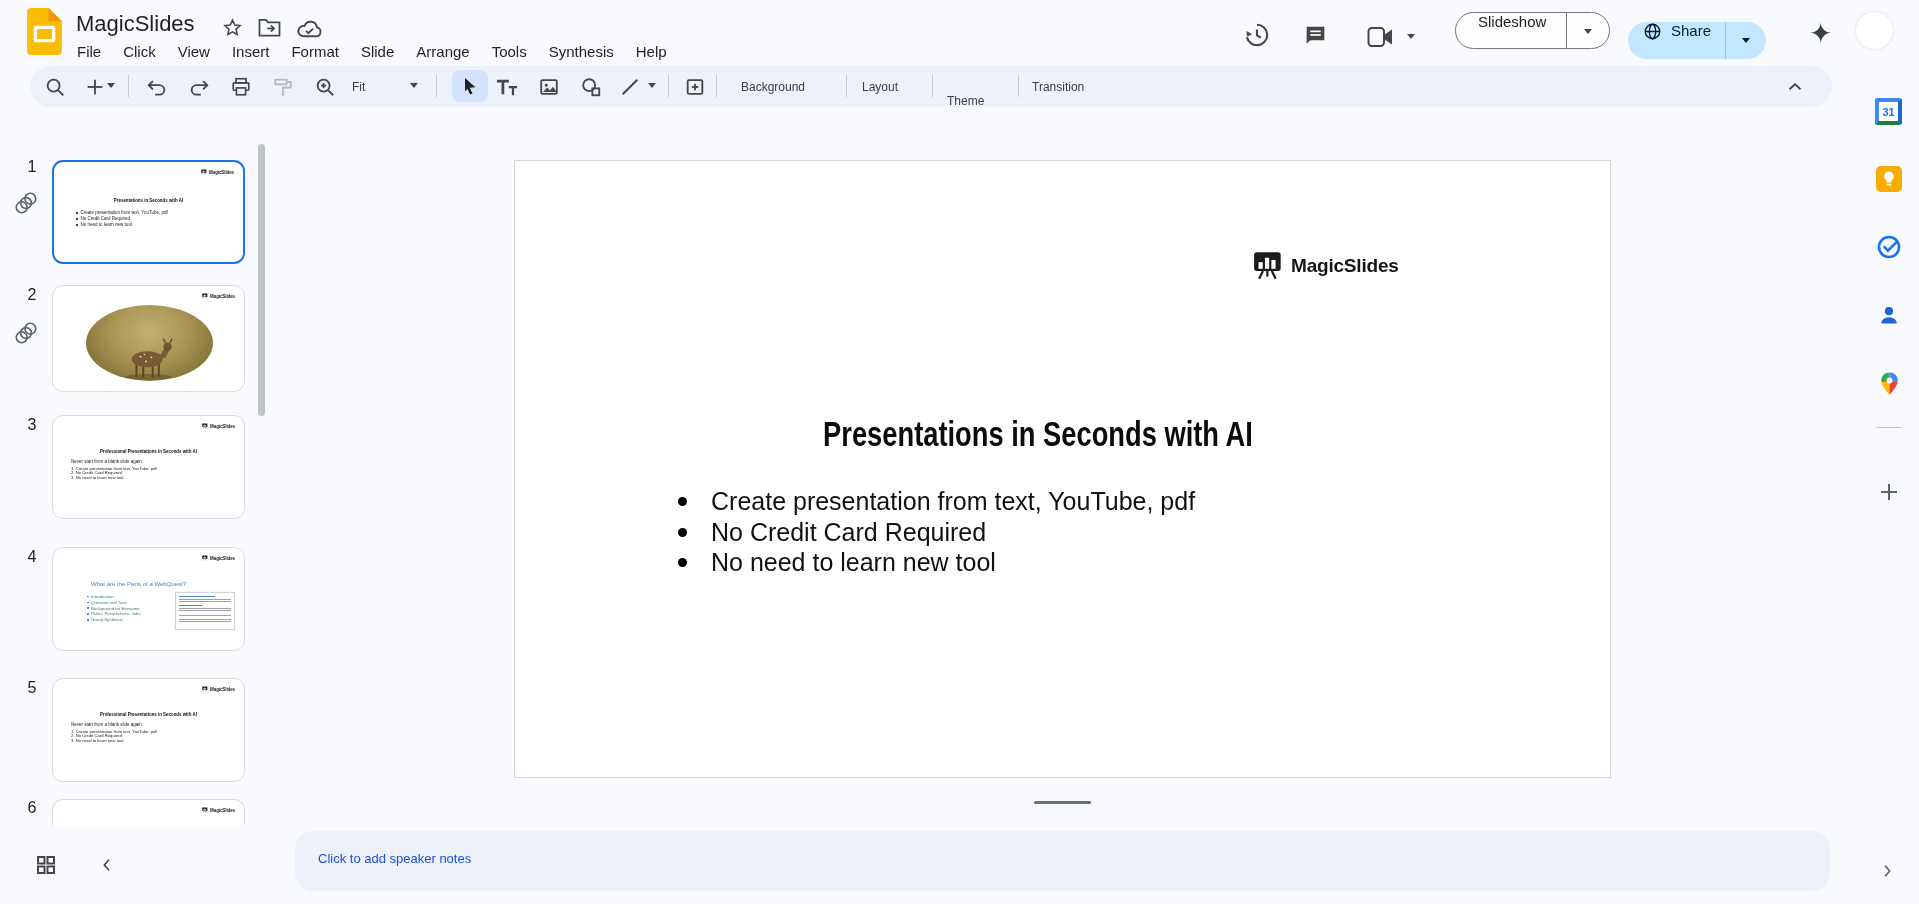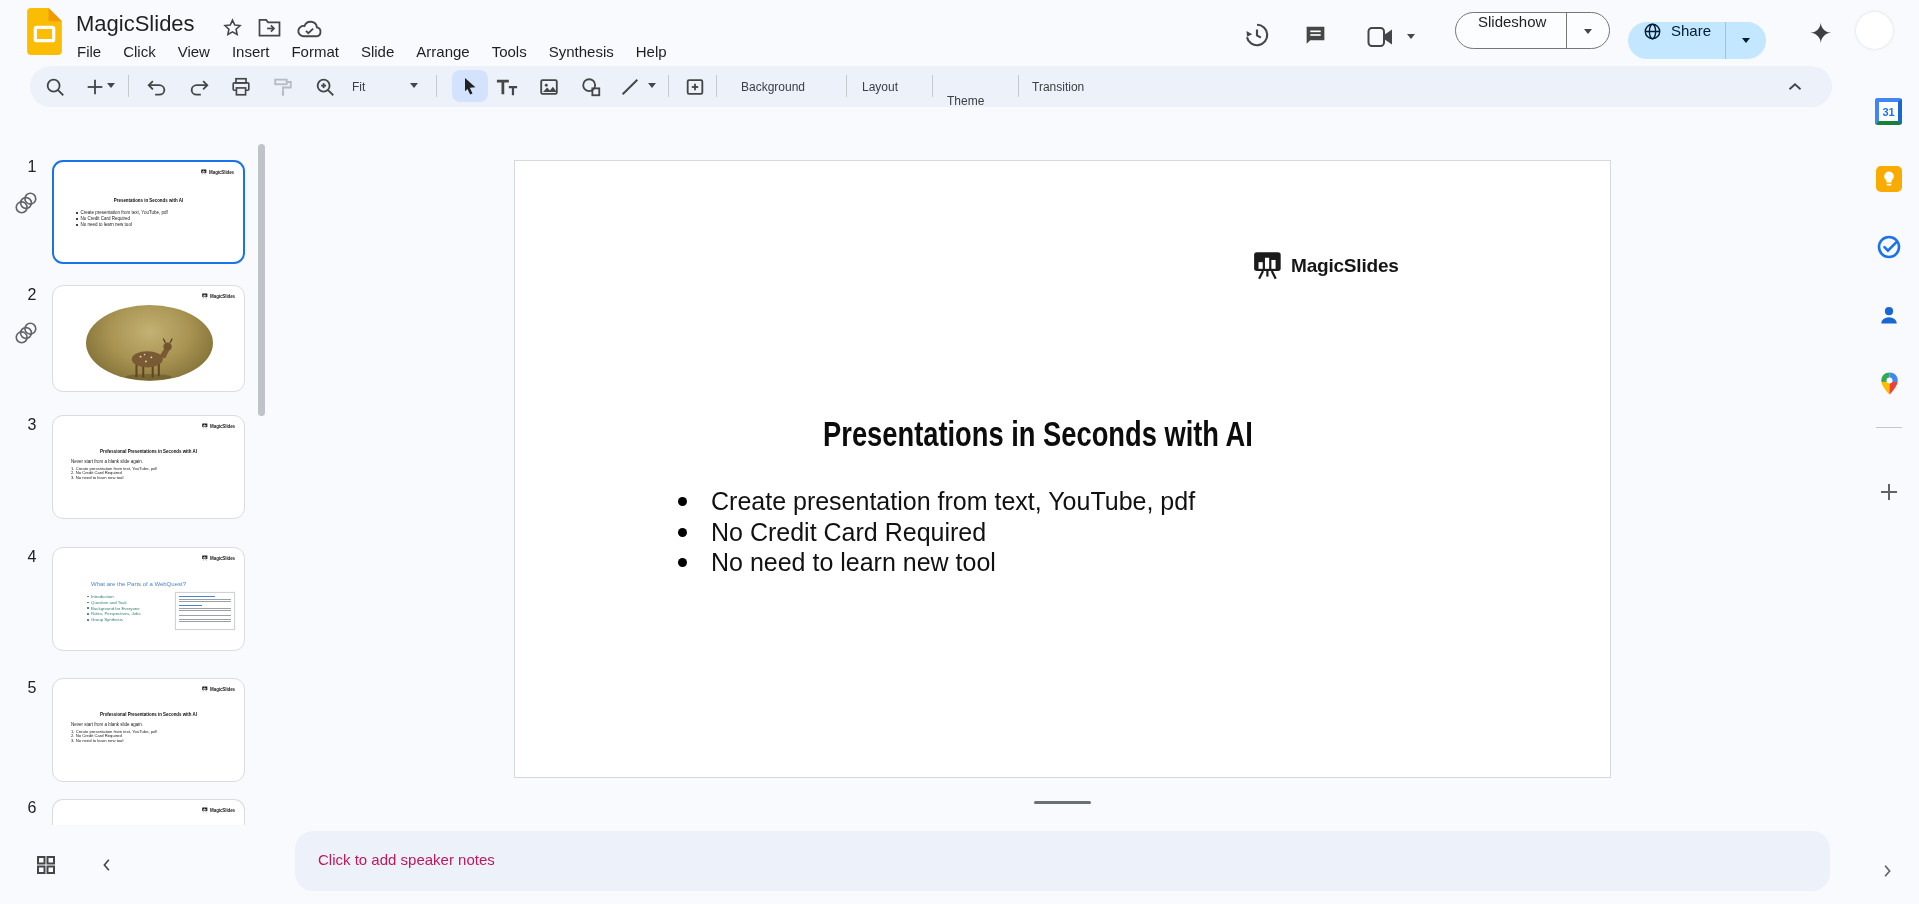--- a/index.html
+++ b/index.html
@@ -43,21 +43,21 @@
   .dot2{width:1.6px;height:1.6px;border-radius:50%;background:#1b1b1b;flex:none;margin-top:2px}
   .scrollbar{left:258px;top:144px;width:7px;height:272px;background:#c0c4c9;border-radius:4px}
   
   .slide-canvas{left:514px;top:160px;width:1097px;height:618px;background:#fff;border:1px solid #d5d8dd}
   .brand-txt{font-size:19px;font-weight:700;color:#161616;letter-spacing:-.2px}
   .slide-title{left:93px;width:860px;top:253px;text-align:center;font-size:35px;font-weight:700;color:#0c0c0c;transform:scaleX(.78);white-space:nowrap}
   .slide-bullets{left:163px;top:325px;font-size:25px;color:#111;line-height:30.5px}
   .slide-bullets .row{display:flex;align-items:flex-start}
   .dot{width:9px;height:9px;border-radius:50%;background:#000;flex:none;margin:11px 24px 0 0}
   .notes-panel{left:295px;top:831px;width:1535px;height:60px;background:#edf2fa;border-radius:18px}
-  .notes-text{font-size:15px;color:#be185d}
+  .notes-text{font-size:13px;color:#1d4ed8}
   .handle{left:1034px;top:801px;width:57px;height:3px;background:#6b7075;border-radius:3px}
   
   .cal{width:27px;height:27px;background:#fff;border-style:solid;border-width:4px;border-color:#4285f4 #1967d2 #188038 #4285f4;border-radius:3px;display:flex;align-items:center;justify-content:center;font-size:11px;font-weight:700;color:#1a73e8}
   .rail-div{width:26px;height:1px;background:#c7c7c7}
   
   .t4-title{position:absolute;left:10px;right:30px;top:33px;text-align:center;font-size:6px;font-weight:500;color:#4a86c8}
   .t4-bullets{position:absolute;left:34px;top:46px;font-size:4.3px;line-height:5.8px;color:#2e7d6e}
   .t4-bullets .row{display:flex;gap:2.5px;align-items:flex-start}
   .sq{width:1.6px;height:1.6px;background:#4a86c8;flex:none;margin-top:1.8px}
   .doc-box{position:absolute;right:9px;top:44px;width:60px;height:38px;background:#fff;border:.5px solid #cfd3d8;box-shadow:0 0 1px rgba(0,0,0,.15);padding:3px}

